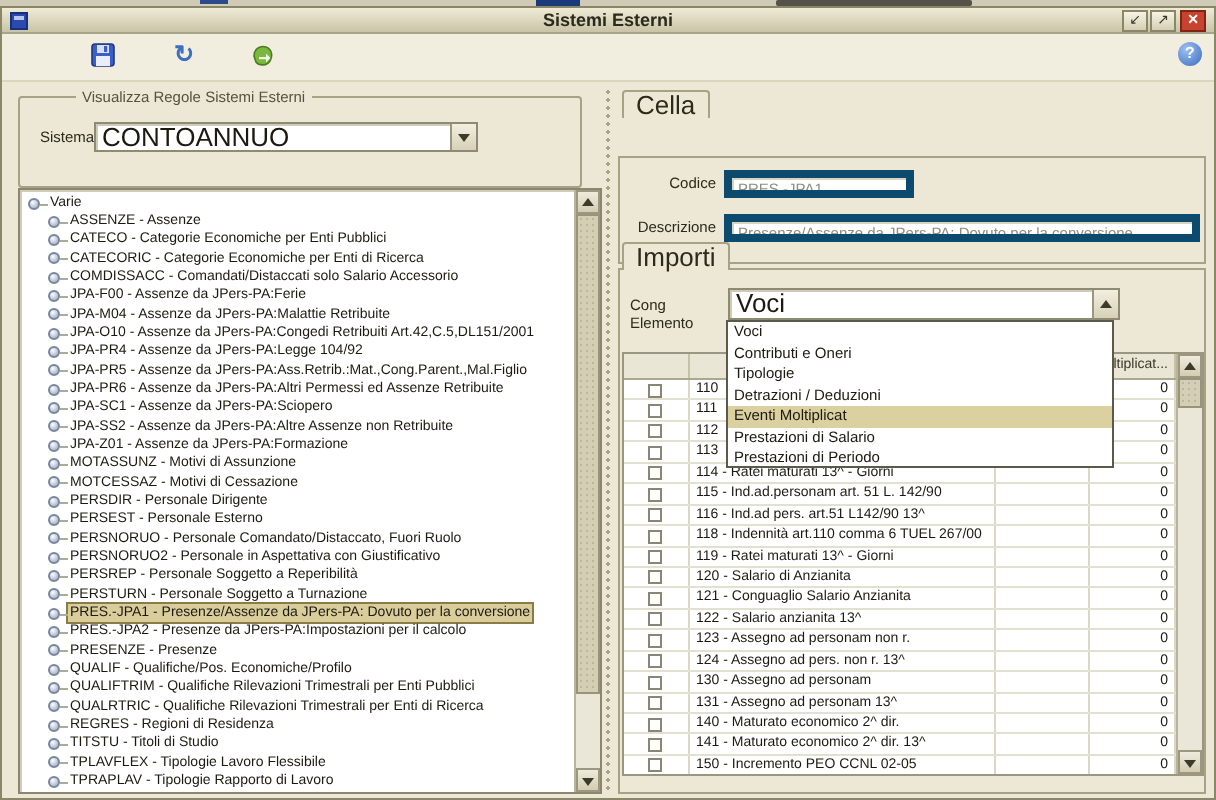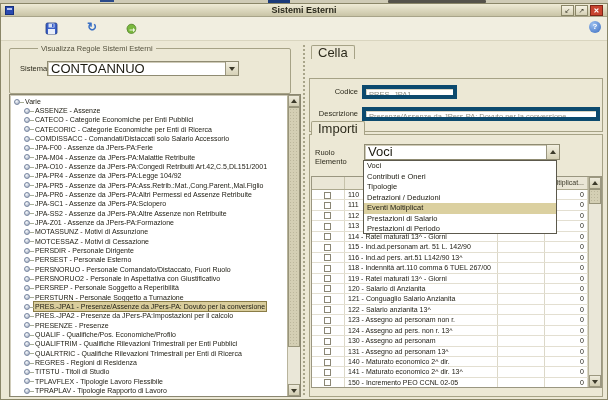--- a/index.html
+++ b/index.html
@@ -356,21 +356,21 @@
     <div class="tab tab-cella">Cella</div>
     <div class="panel panel-cella">
       <div class="field-label codice-label">Codice</div>
       <div class="text-field codice-field">PRES.-JPA1</div>
       <div class="field-label descr-label">Descrizione</div>
       <div class="text-field descr-field">Presenze/Assenze da JPers-PA: Dovuto per la conversione</div>
     </div>
 
     <div class="tab tab-importi">Importi</div>
     <div class="panel panel-importi">
-      <div class="tipo-label">Ruolo Elemento</div>
+      <div class="tipo-label">Cong Elemento</div>
       <div class="combo combo-tipo">
         <div class="combo-text">Voci</div>
         <div class="combo-btn">
             <span class="arrow-up"></span>
           </div>
       </div>
 
       <div class="table">
         <div class="thead">
           <div class="th col1"></div>

